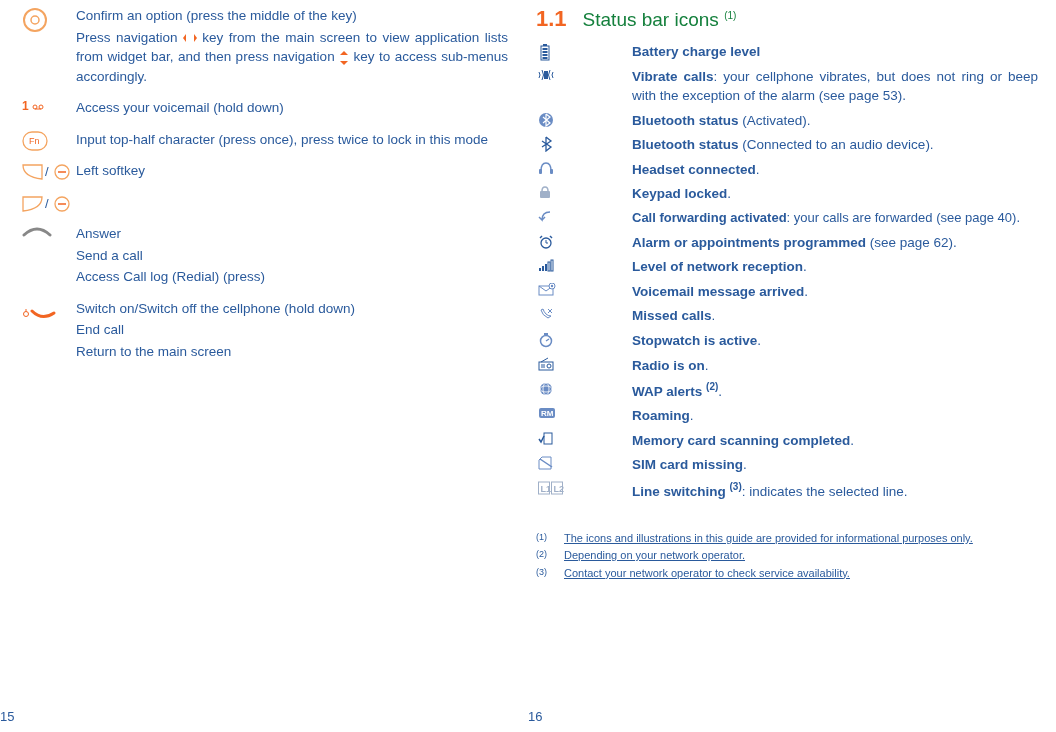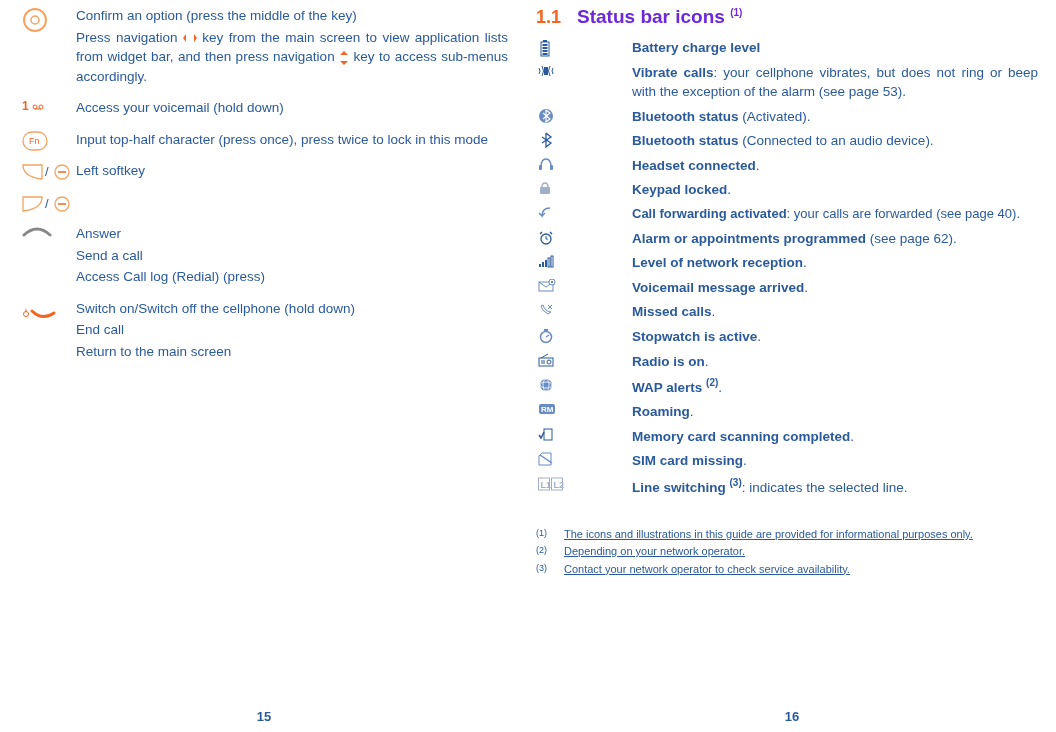--- a/index.html
+++ b/index.html
@@ -36,34 +36,32 @@
   flex: 1;
   font-size: 13.5px;
   line-height: 1.45;
   text-align: justify;
 }
 .text-col p { margin-bottom: 2px; }
 .pagenum {
   position: absolute;
   bottom: 8px;
   left: 0; right: 0;
-  text-align: center;
   font-size: 13px;
   color: #2a5a9c;
-  font-weight: bold;
 }
 .bold { font-weight: bold; }
 .h-sec {
   display: flex;
   align-items: baseline;
   gap: 16px;
   margin-bottom: 10px;
 }
-.h-num { color: #f26522; font-weight: bold; font-size: 18px; }
-.h-txt { color: #6d28d9; font-weight: bold; font-size: 19px; }
+.h-num { color: #f26522; font-weight: bold; font-size: 22px; }
+.h-txt { color: #15803d; font-weight: normal; font-size: 19px; }
 .sup { font-size: 10px; vertical-align: super; }
 .icon-col-r {
   width: 48px;
   flex-shrink: 0;
   padding-left: 2px;
   padding-top: 1px;
 }
 .fn-block { margin-top: 28px; font-size: 11px; line-height: 1.4; }
 .fn-row { display: flex; margin-bottom: 2px; }
 .fn-sup { width: 28px; font-size: 9px; }

